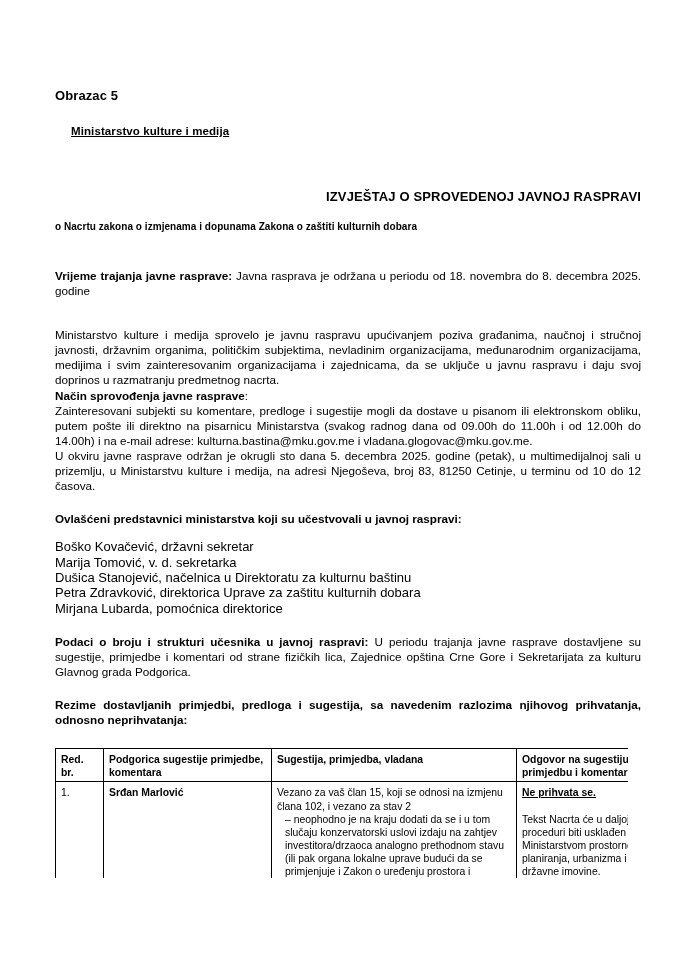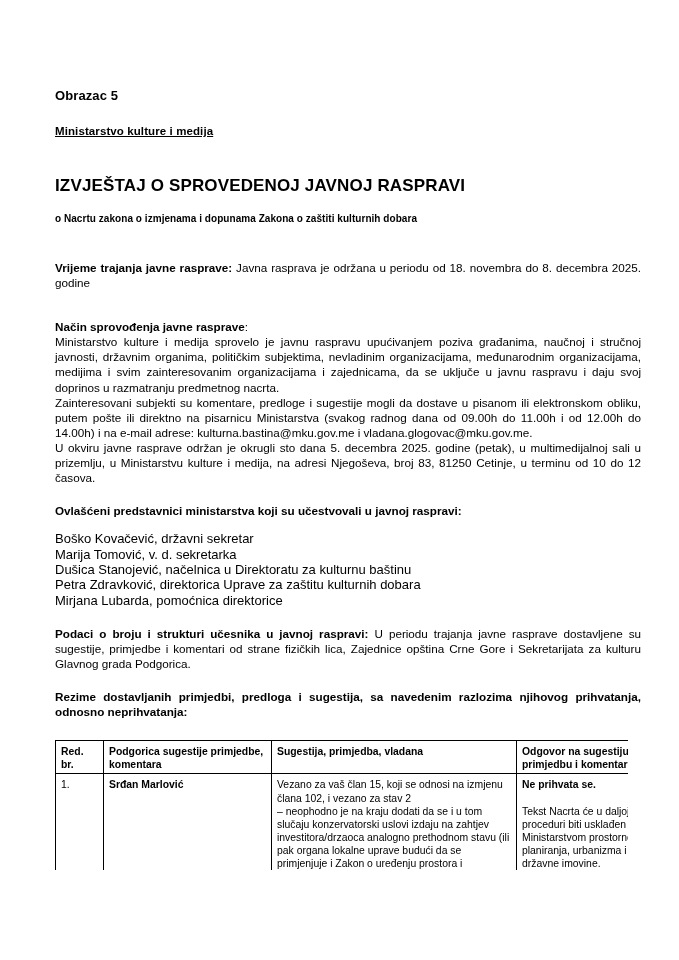--- a/index.html
+++ b/index.html
@@ -27,30 +27,31 @@
   }
   .form-code {
     font-size: 13px;
     font-weight: bold;
     margin: 0 0 18px 0;
     letter-spacing: 0.1px;
   }
   .ministry {
     font-size: 11.5px;
     font-weight: bold;
-    margin: 0 0 36px 0;
+    margin: 0 0 36px 16px;
     text-decoration: underline;
     display: inline-block;
     letter-spacing: 0.1px;
   }
   .doc-title {
-    font-size: 17px;
+    font-size: 13px;
     font-weight: bold;
-    margin: 3px 0 17px 0;
+    margin: 16px 0 17px 0;
     letter-spacing: 0.15px;
+    text-align: right;
   }
   .doc-subtitle {
     font-size: 10px;
     font-weight: bold;
     margin: 0 0 36px 0;
     letter-spacing: 0.05px;
   }
   .sec {
     font-size: 11.7px;
     line-height: 15.1px;
@@ -92,24 +93,24 @@
   table.rezime th {
     font-weight: bold;
   }
   th.c1, td.c1 { width: 38px; }
   th.c2, td.c2 { width: 158px; }
   th.c3, td.c3 { width: 235px; }
   th.c4, td.c4 { width: 142px; }
   th.c4, td.c4 { text-align: justify; }
   td.c3 { text-align: justify; }
   td.c2 { font-weight: bold; }
-  .ans-strong { font-weight: bold; display: block; }
+  .ans-strong { font-weight: bold; display: block; text-decoration: underline; }
   .ans-body { display: block; margin-top: 13px; }
   .cell-p { margin: 0; }
-  .cell-p + .cell-p { margin-top: 0; }
+  .cell-p + .cell-p { margin-top: 0; margin-left: 8px; }
   .tbl-clipper {
     height: 130px;
     overflow: hidden;
     position: relative;
   }
 </style>
 </head>
 <body>
 
 <div class="page">
@@ -119,23 +120,23 @@
   <div><span class="ministry">Ministarstvo kulture i medija</span></div>
 
   <div class="doc-title">IZVJEŠTAJ O SPROVEDENOJ JAVNOJ RASPRAVI</div>
 
   <div class="doc-subtitle">o Nacrtu zakona o izmjenama i dopunama Zakona o zaštiti kulturnih dobara</div>
 
   <p class="sec blk"><span class="sec-lbl">Vrijeme trajanja javne rasprave:</span><span> Javna rasprava je održana u periodu od 18. novembra do 8. decembra 2025. godine</span></p>
 
   <div class="gap-md"></div>
 
+  <p class="sec">Ministarstvo kulture i medija sprovelo je javnu raspravu upućivanjem poziva građanima, naučnoj i stručnoj javnosti, državnim organima, političkim subjektima, nevladinim organizacijama, međunarodnim organizacijama, medijima i svim zainteresovanim organizacijama i zajednicama, da se uključe u javnu raspravu i daju svoj doprinos u razmatranju predmetnog nacrta.</p>
+
   <p class="sec"><span class="sec-lbl">Način sprovođenja javne rasprave</span><span>:</span></p>
-
-  <p class="sec">Ministarstvo kulture i medija sprovelo je javnu raspravu upućivanjem poziva građanima, naučnoj i stručnoj javnosti, državnim organima, političkim subjektima, nevladinim organizacijama, međunarodnim organizacijama, medijima i svim zainteresovanim organizacijama i zajednicama, da se uključe u javnu raspravu i daju svoj doprinos u razmatranju predmetnog nacrta.</p>
 
   <p class="sec">Zainteresovani subjekti su komentare, predloge i sugestije mogli da dostave u pisanom ili elektronskom obliku, putem pošte ili direktno na pisarnicu Ministarstva (svakog radnog dana od 09.00h do 11.00h i od 12.00h do 14.00h) i na e-mail adrese: kulturna.bastina@mku.gov.me i vladana.glogovac@mku.gov.me.</p>
 
   <p class="sec">U okviru javne rasprave održan je okrugli sto dana 5. decembra 2025. godine (petak), u multimedijalnoj sali u prizemlju, u Ministarstvu kulture i medija, na adresi Njegoševa, broj 83, 81250 Cetinje, u terminu od 10 do 12 časova.</p>
 
   <div class="gap-lg"></div>
 
   <p class="sec"><span class="sec-lbl">Ovlašćeni predstavnici ministarstva koji su učestvovali u javnoj raspravi:</span></p>
 
   <div class="gap-md"></div>

